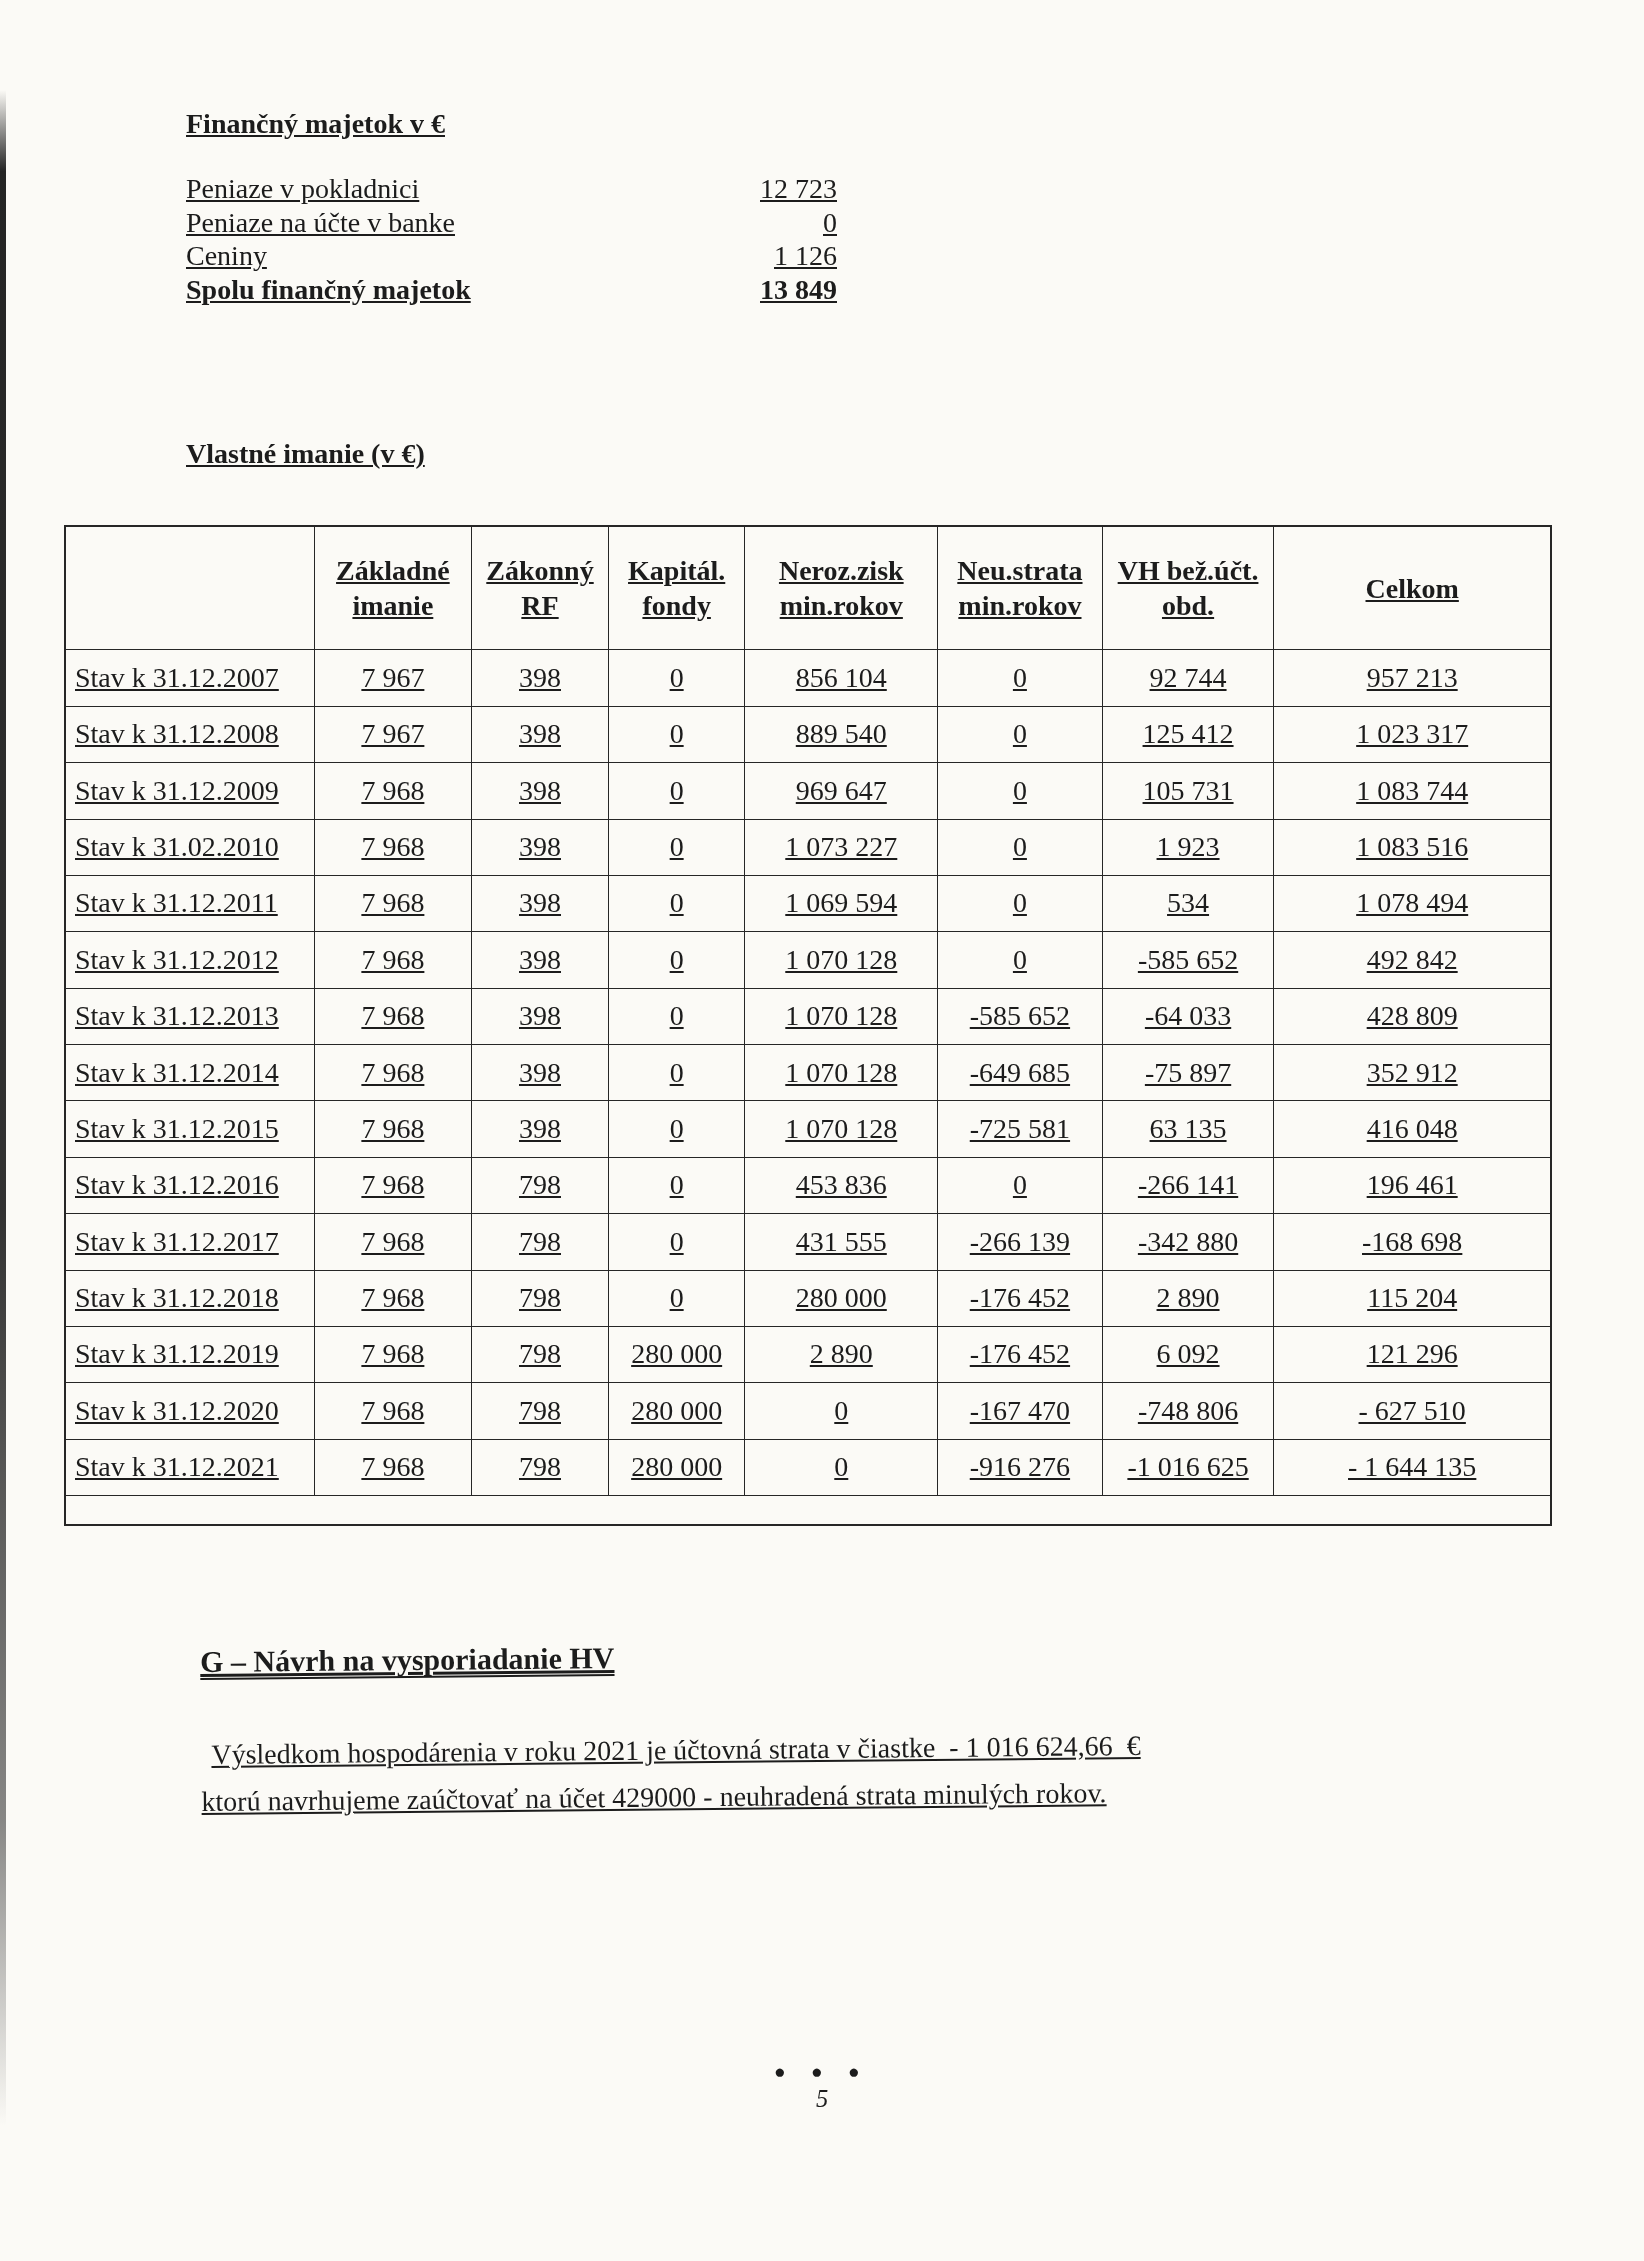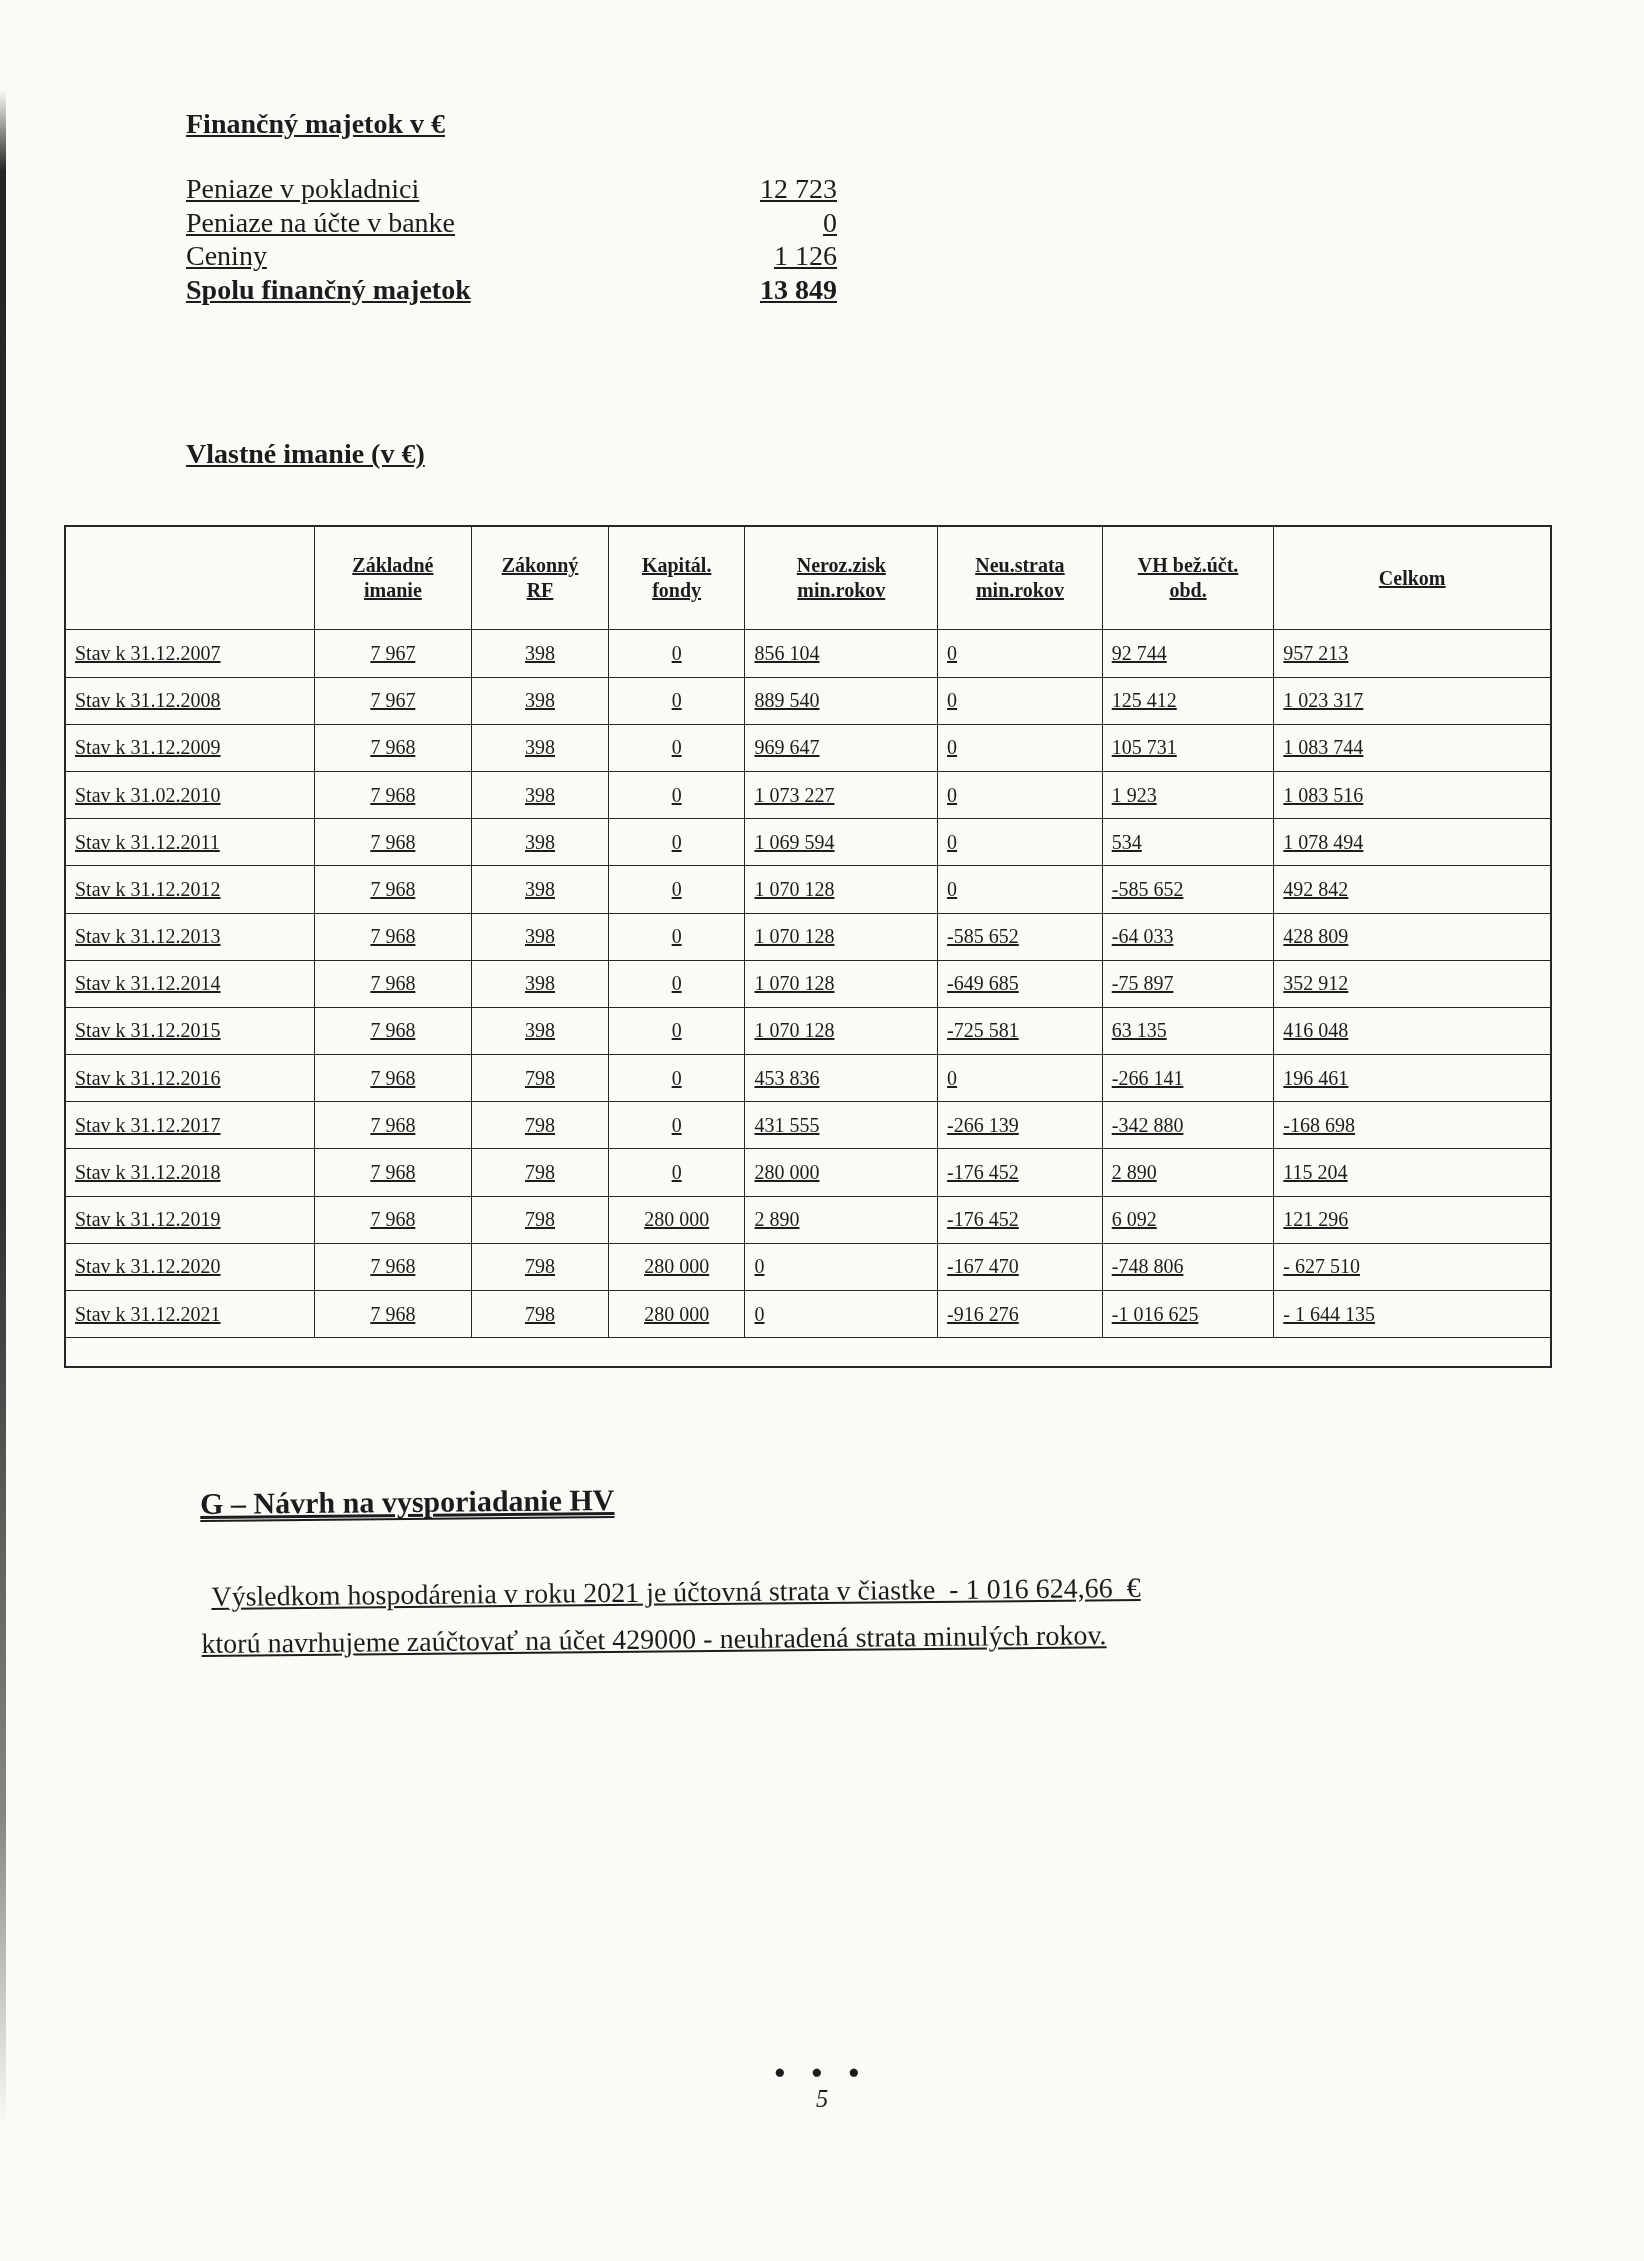--- a/index.html
+++ b/index.html
@@ -34,37 +34,37 @@
 
   
   .equity-title{margin:132px 0 0 186px;font-size:28px;font-weight:bold;}
 
   table.equity{
     margin:55px 0 0 64px;
     width:1488px;
     border-collapse:collapse;
     table-layout:fixed;
     border:2.6px solid #262626;
-    font-size:20px;
+    font-size:28px;
   }
   table.equity th, table.equity td{
     border:1.3px solid #262626;
     vertical-align:middle;
   }
   table.equity th{
     font-weight:bold;
     text-align:center;
     white-space:pre-line;
     padding:26px 5.2px;
     line-height:1.25;
   }
   table.equity td{padding:11.6px 9px;line-height:1.15;}
   td.c0{text-align:left;padding-left:13px;}
   td.c1,td.c2,td.c3{text-align:center;}
-  td.c4,td.c5,td.c6,td.c7{text-align:left;padding-right:10.3px;}
+  td.c4,td.c5,td.c6,td.c7{text-align:center;padding-right:10.3px;}
   .c0{width:17%;} .c1{width:10.5%;} .c2{width:9%;} .c3{width:9%;}
   .c4{width:13%;} .c5{width:11%;} .c6{width:11.5%;} .c7{width:19%;}
   tr.spacer td{border:0;height:28px;padding:0;}
 
   
   .section-g{
     margin:119px 0 0 200px;
     transform:rotate(-0.55deg);
     transform-origin:left top;
   }

